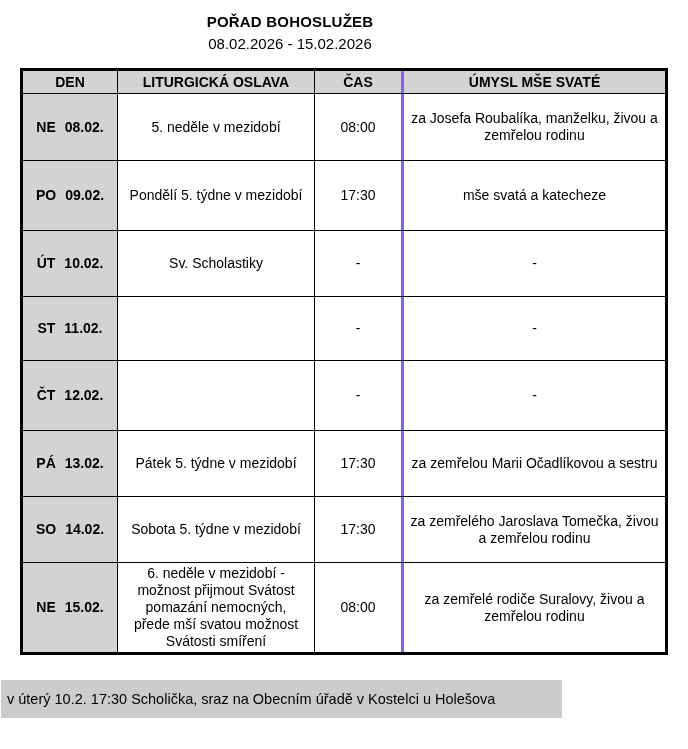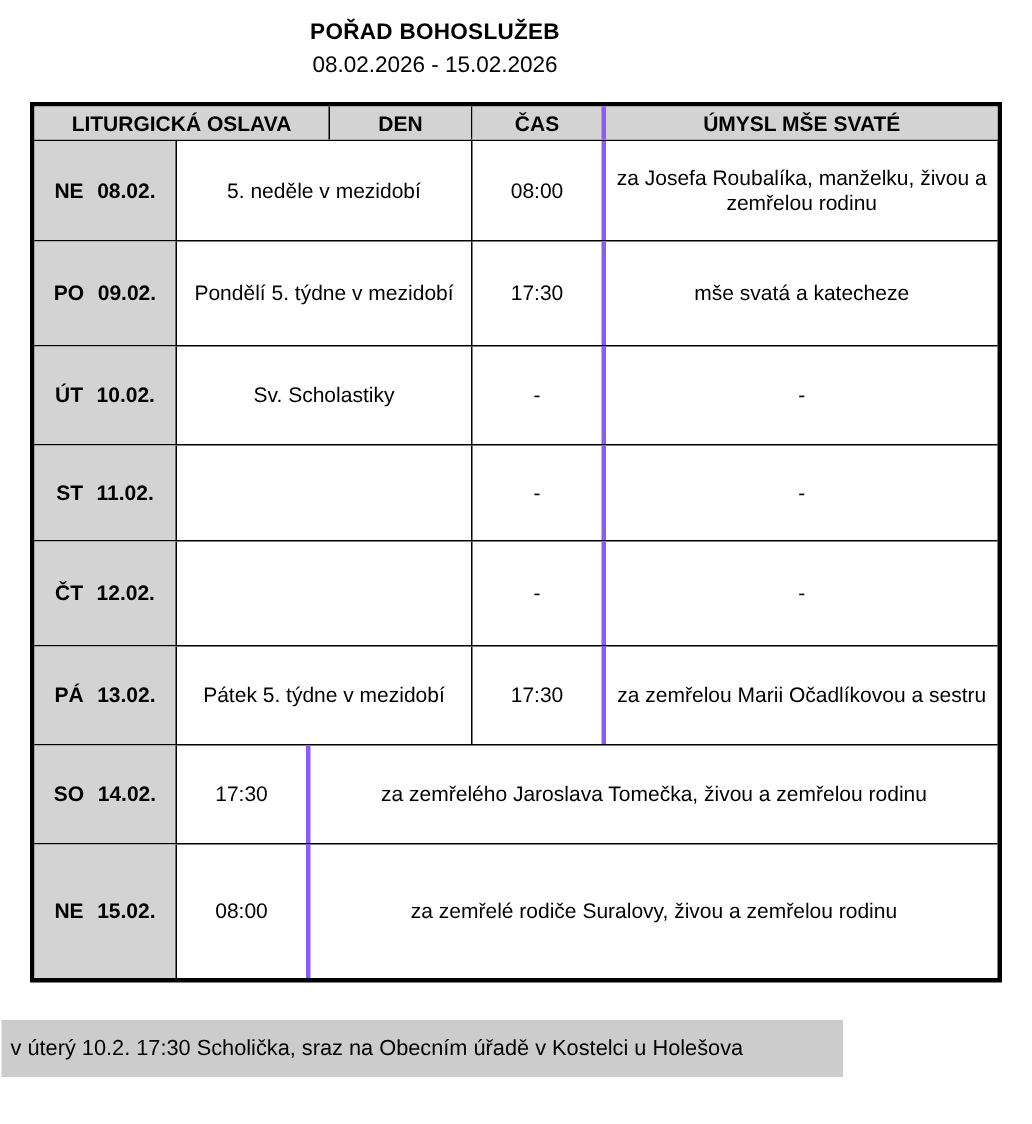--- a/index.html
+++ b/index.html
@@ -97,22 +97,22 @@
 <div class="page">
 
   <div class="titleblock">
     <div class="title-line">POŘAD BOHOSLUŽEB</div>
     <div class="date-line">08.02.2026 - 15.02.2026</div>
   </div>
 
   <div class="schedule">
 
     <div class="trow hdr">
+      <div class="cell c-day">DEN</div>
       <div class="cell c-lit">LITURGICKÁ OSLAVA</div>
-      <div class="cell c-day">DEN</div>
       <div class="cell c-time">ČAS</div>
       <div class="cell c-int">ÚMYSL MŠE SVATÉ</div>
     </div>
 
     <div class="trow r0">
       <div class="cell c-day">
         <span class="day-abbr">NE</span>
         <span>08.02.</span>
       </div>
       <div class="cell c-lit">5. neděle v mezidobí</div>
@@ -168,29 +168,31 @@
       <div class="cell c-lit">Pátek 5. týdne v mezidobí</div>
       <div class="cell c-time">17:30</div>
       <div class="cell c-int">za zemřelou Marii Očadlíkovou a sestru</div>
     </div>
 
     <div class="trow r6">
       <div class="cell c-day">
         <span class="day-abbr">SO</span>
         <span>14.02.</span>
       </div>
+      <div class="cell c-lit">Sobota 5. týdne v mezidobí</div>
       <div class="cell c-time">17:30</div>
       <div class="cell c-int">za zemřelého Jaroslava Tomečka, živou a zemřelou rodinu</div>
     </div>
 
     <div class="trow r7">
       <div class="cell c-day">
         <span class="day-abbr">NE</span>
         <span>15.02.</span>
       </div>
+      <div class="cell c-lit">6. neděle v mezidobí - možnost přijmout Svátost pomazání nemocných, přede mší svatou možnost Svátosti smíření</div>
       <div class="cell c-time">08:00</div>
       <div class="cell c-int">za zemřelé rodiče Suralovy, živou a zemřelou rodinu</div>
     </div>
 
   </div>
 
   <div class="note-bar">
     <span>v úterý 10.2. 17:30 Scholička, sraz na Obecním úřadě v Kostelci u Holešova</span>
   </div>
 

